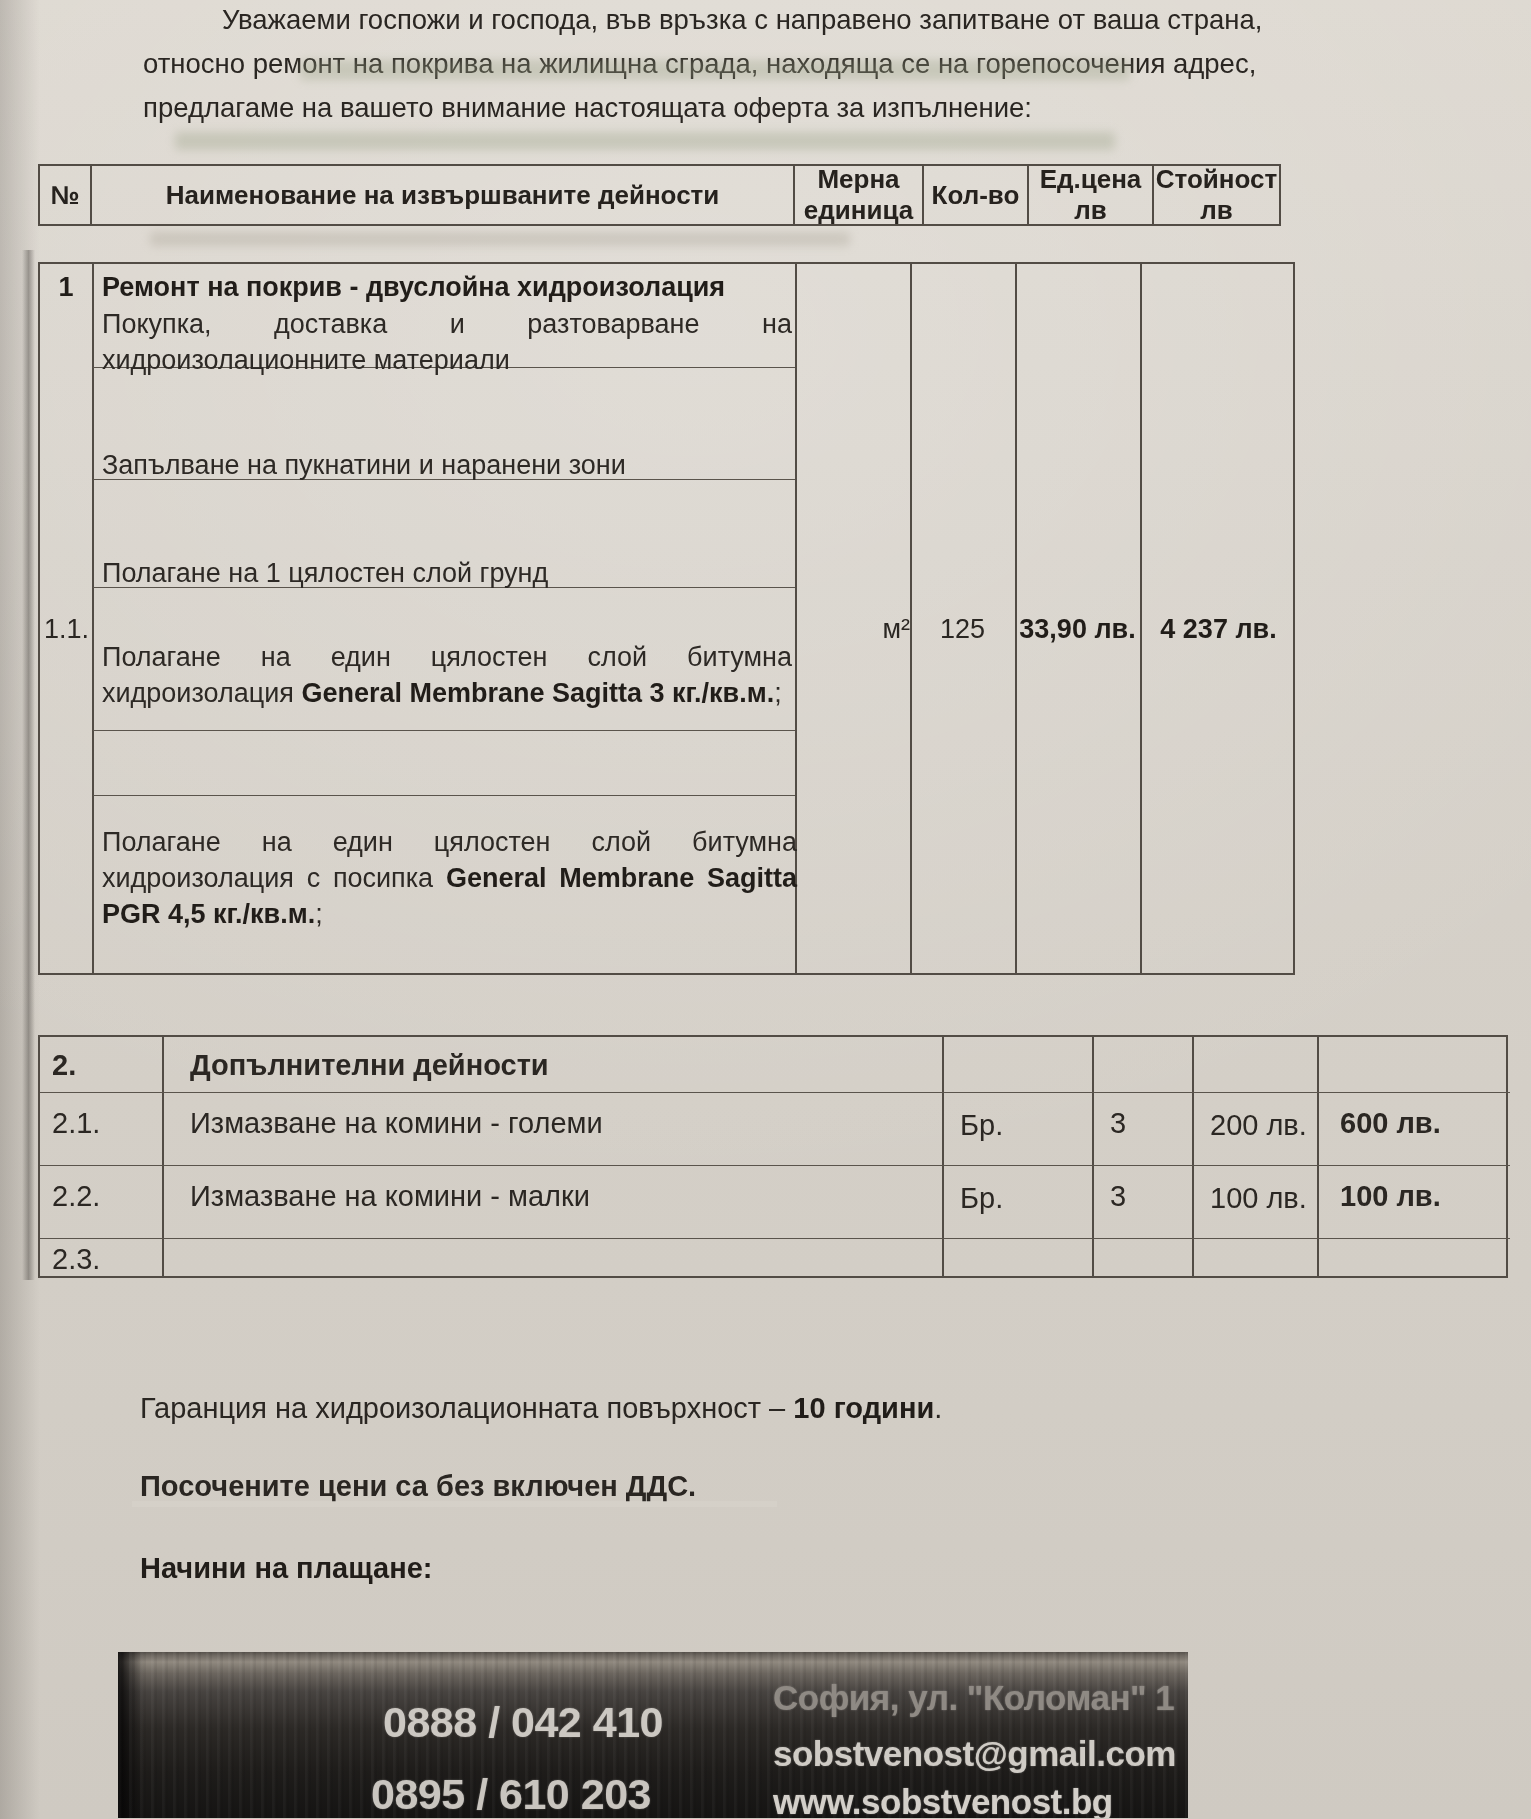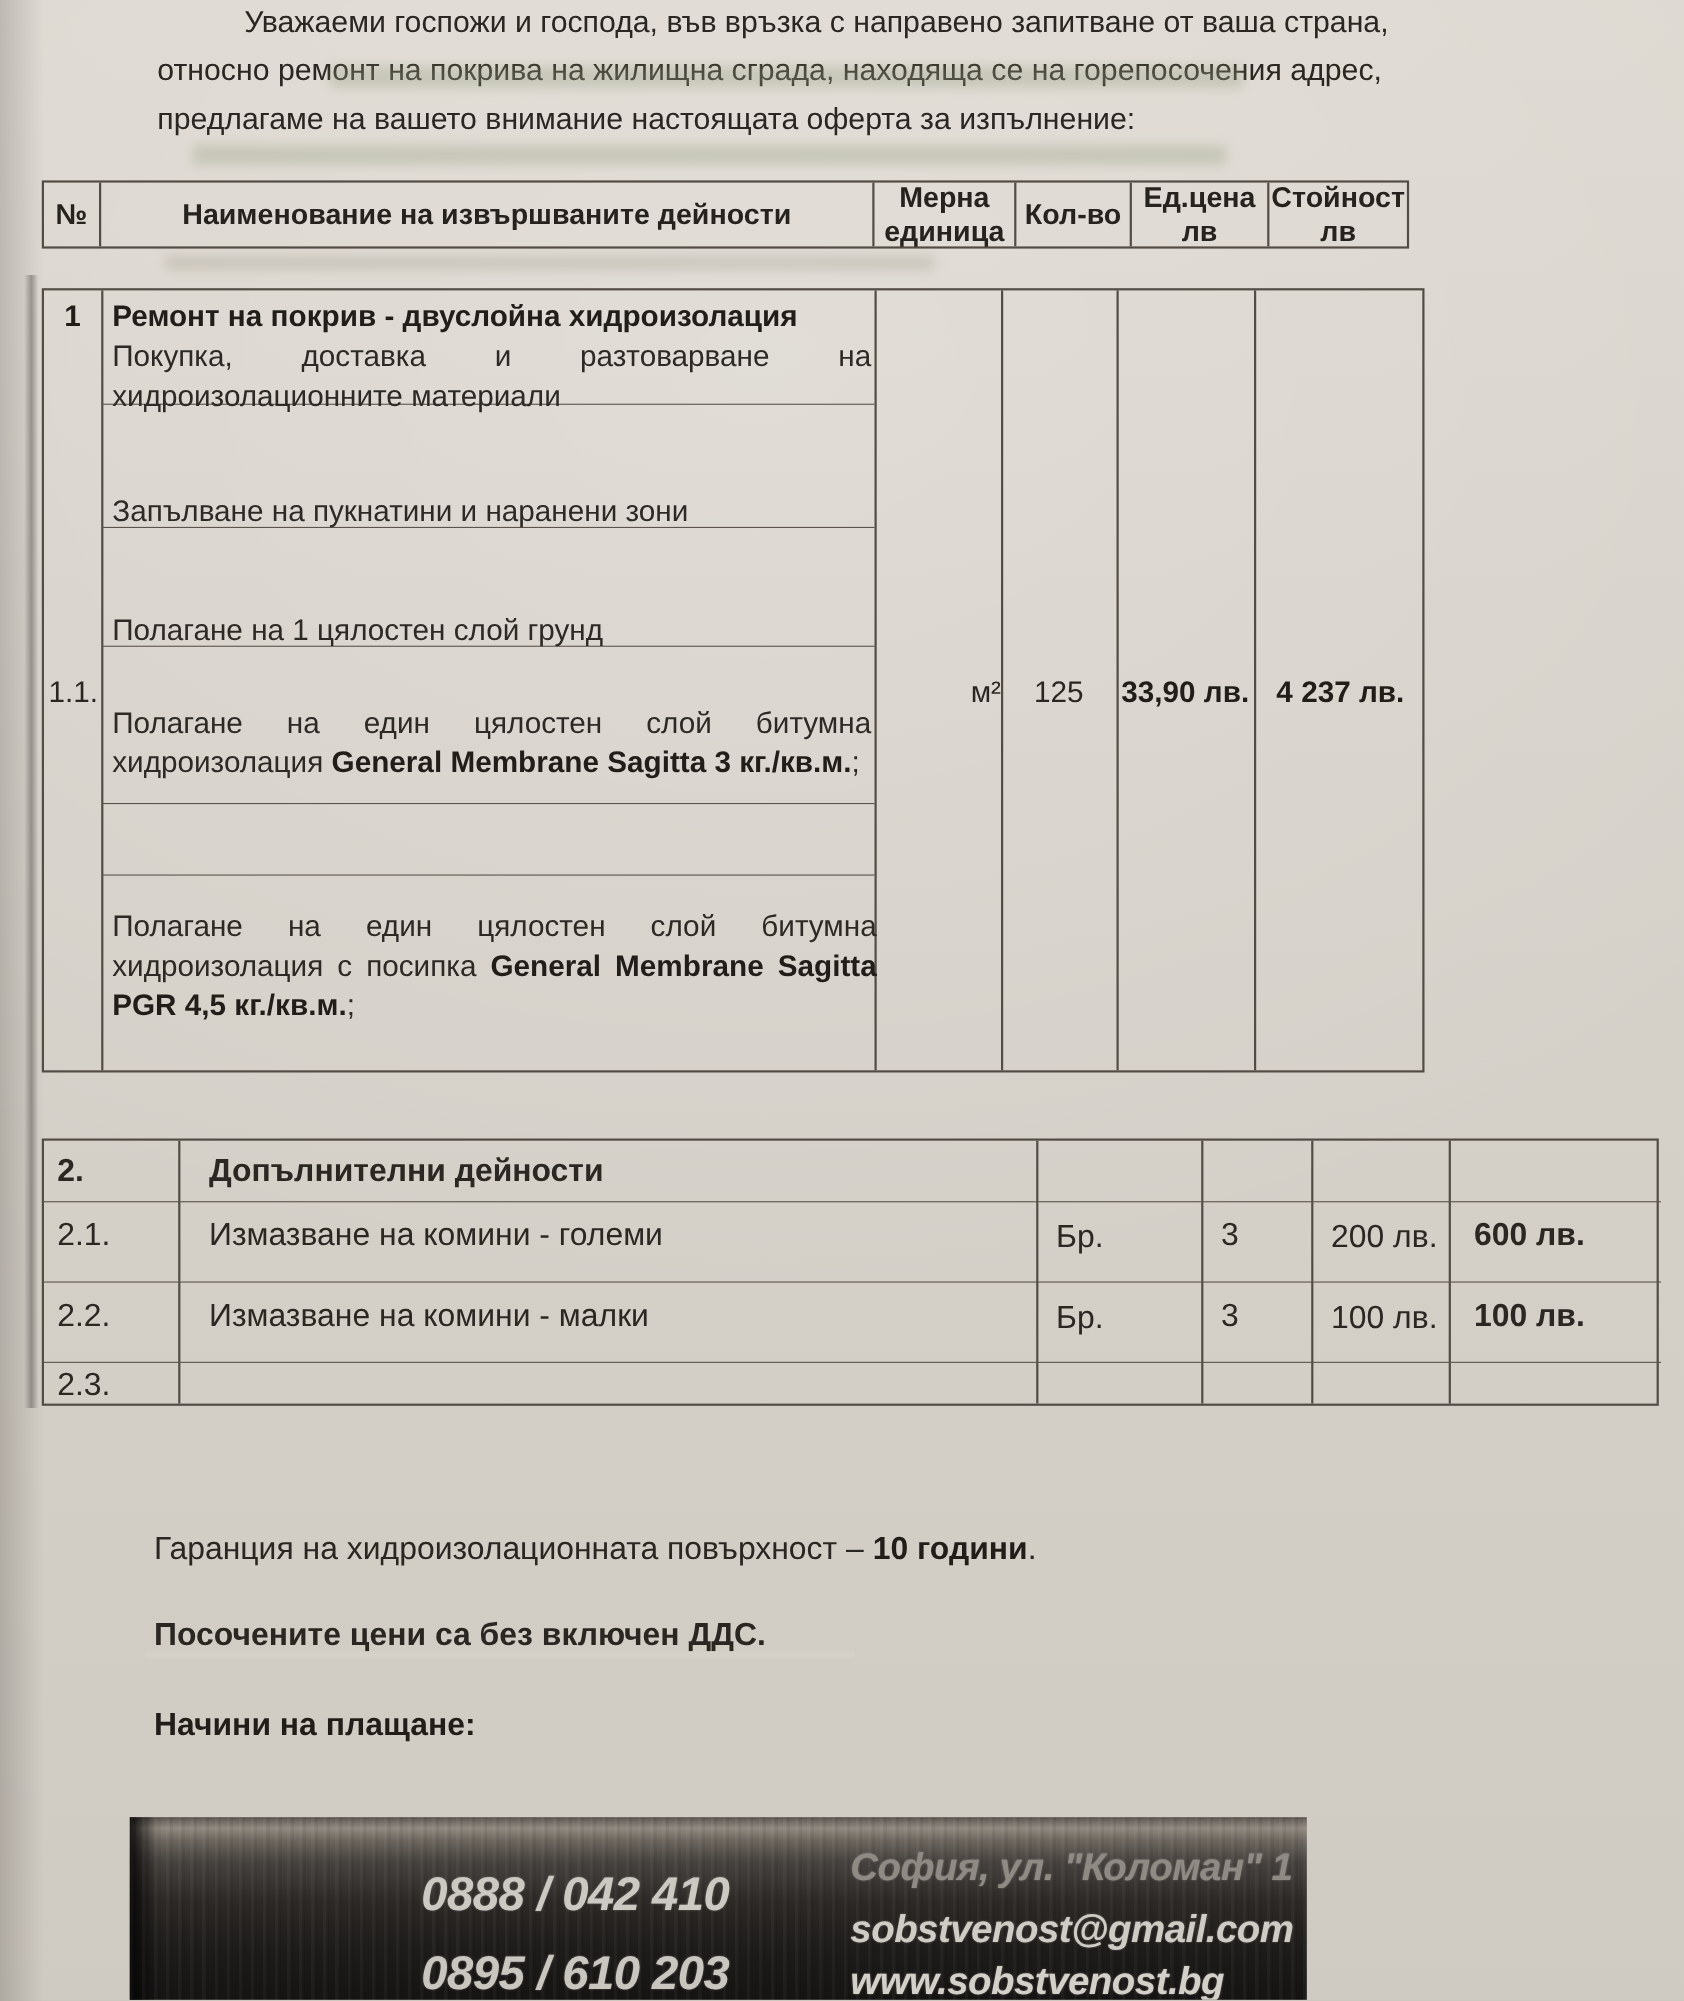--- a/index.html
+++ b/index.html
@@ -138,22 +138,22 @@
   <div class="ab txt" style="left:140px;top:1392px;font-size:29px;">
     <span>Гаранция на хидроизолационната повърхност – </span><span class="b">10 години</span><span>.</span>
   </div>
 
   <div class="ab txt" style="left:140px;top:1470px;font-size:29px;font-weight:600;">Посочените цени са без включен ДДС.</div>
 
   <div class="ab" style="left:132px;top:1501px;width:645px;height:6px;background:rgba(214,209,201,0.75);"></div>
 
   <div class="ab txt b" style="left:140px;top:1552px;font-size:29px;">Начини на плащане:</div>
 
-  <div id="banner" class="ab" style="left:118px;top:1652px;width:1070px;height:166px;font-style:italic;">
+  <div id="banner" class="ab" style="left:118px;top:1652px;width:1070px;height:166px;">
     <div class="ab bannertxt txt" style="left:170px;top:46px;width:470px;text-align:center;font-size:43px;color:#ccc8c2;">0888 / 042 410</div>
-    <div class="ab bannertxt txt" style="left:170px;top:118px;width:470px;text-align:center;font-size:43px;color:#c9c5bf;">0895 / 610 203</div>
+    <div class="ab bannertxt txt" style="left:158px;top:118px;width:470px;text-align:center;font-size:43px;color:#c9c5bf;">0895 / 610 203</div>
 
     <div class="ab bannertxt txt" style="left:655px;top:26px;font-size:35px;color:#8f8a84;">София, ул. "Коломан" 1</div>
     <div class="ab bannertxt txt" style="left:655px;top:82px;font-size:35px;color:#cfcbc5;">sobstvenost@gmail.com</div>
     <div class="ab bannertxt txt" style="left:655px;top:130px;font-size:35px;color:#d3cfc9;">www.sobstvenost.bg</div>
   </div>
 
 </div>
 
 </body></html>

